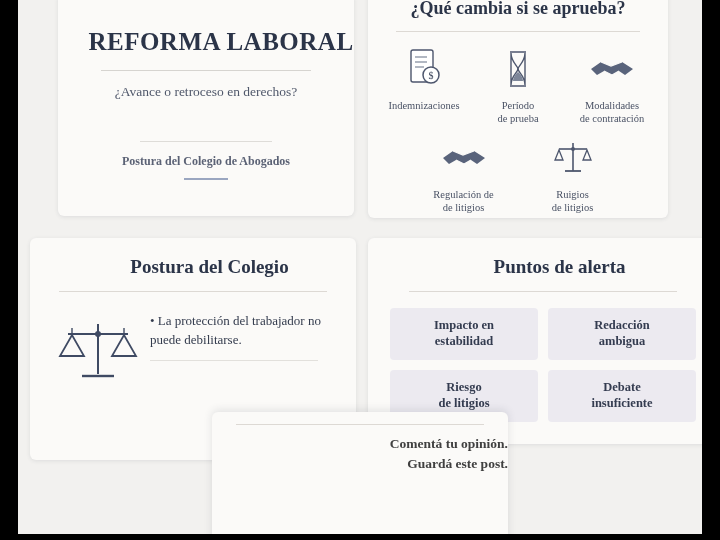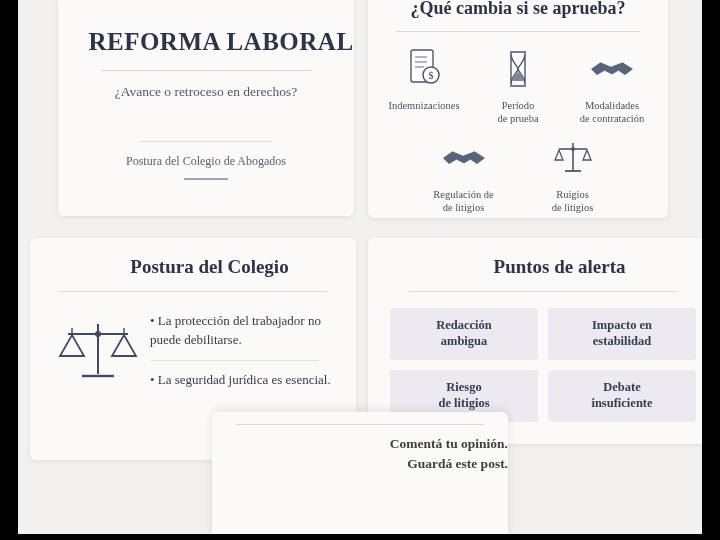--- a/index.html
+++ b/index.html
@@ -77,20 +77,21 @@
     color: #50586b;
   }
   .hero-foot {
     position: absolute;
     left: 0;
     right: 0;
     bottom: 36px;
     text-align: center;
     font-size: 12px;
     color: #5b6275;
+    font-weight: bold;
   }
   .hero-foot-rule {
     width: 132px;
     height: 1px;
     background: #dedcd8;
     margin: 0 auto 12px auto;
   }
   .hero-underline {
     width: 44px;
     height: 2px;
@@ -367,39 +368,38 @@
           <circle cx="40" cy="18" r="3" fill="#3f4a63"></circle>
           <path d="M2 40 L26 40 L14 19 Z" fill="none" stroke="#3f4a63" stroke-width="1.8"></path>
           <path d="M54 40 L78 40 L66 19 Z" fill="none" stroke="#3f4a63" stroke-width="1.8"></path>
           <line x1="14" y1="19" x2="14" y2="12" stroke="#3f4a63" stroke-width="1.4"></line>
           <line x1="66" y1="19" x2="66" y2="12" stroke="#3f4a63" stroke-width="1.4"></line>
         </svg>
       </div>
       <div class="bullets">
         <div class="bullet">• La protección del trabajador no puede debilitarse.</div>
         <div class="bullet-rule"></div>
-        <div class="bullet">• La seguridad jurídica es esencial.</div>
       </div>
     </div>
   </div>
 
   <div class="card" id="alerta">
     <div class="sec-title">Puntos de alerta</div>
     <div class="sec-rule"></div>
     <div class="alert-grid">
       <div class="alert-box">
         <div>
+          <span>Impacto en</span>
+          <span>estabilidad</span>
+        </div>
+      </div>
+      <div class="alert-box">
+        <div>
           <span>Redacción</span>
           <span>ambigua</span>
-        </div>
-      </div>
-      <div class="alert-box">
-        <div>
-          <span>Impacto en</span>
-          <span>estabilidad</span>
         </div>
       </div>
       <div class="alert-box">
         <div>
           <span>Riesgo</span>
           <span>de litigios</span>
         </div>
       </div>
       <div class="alert-box">
         <div>

